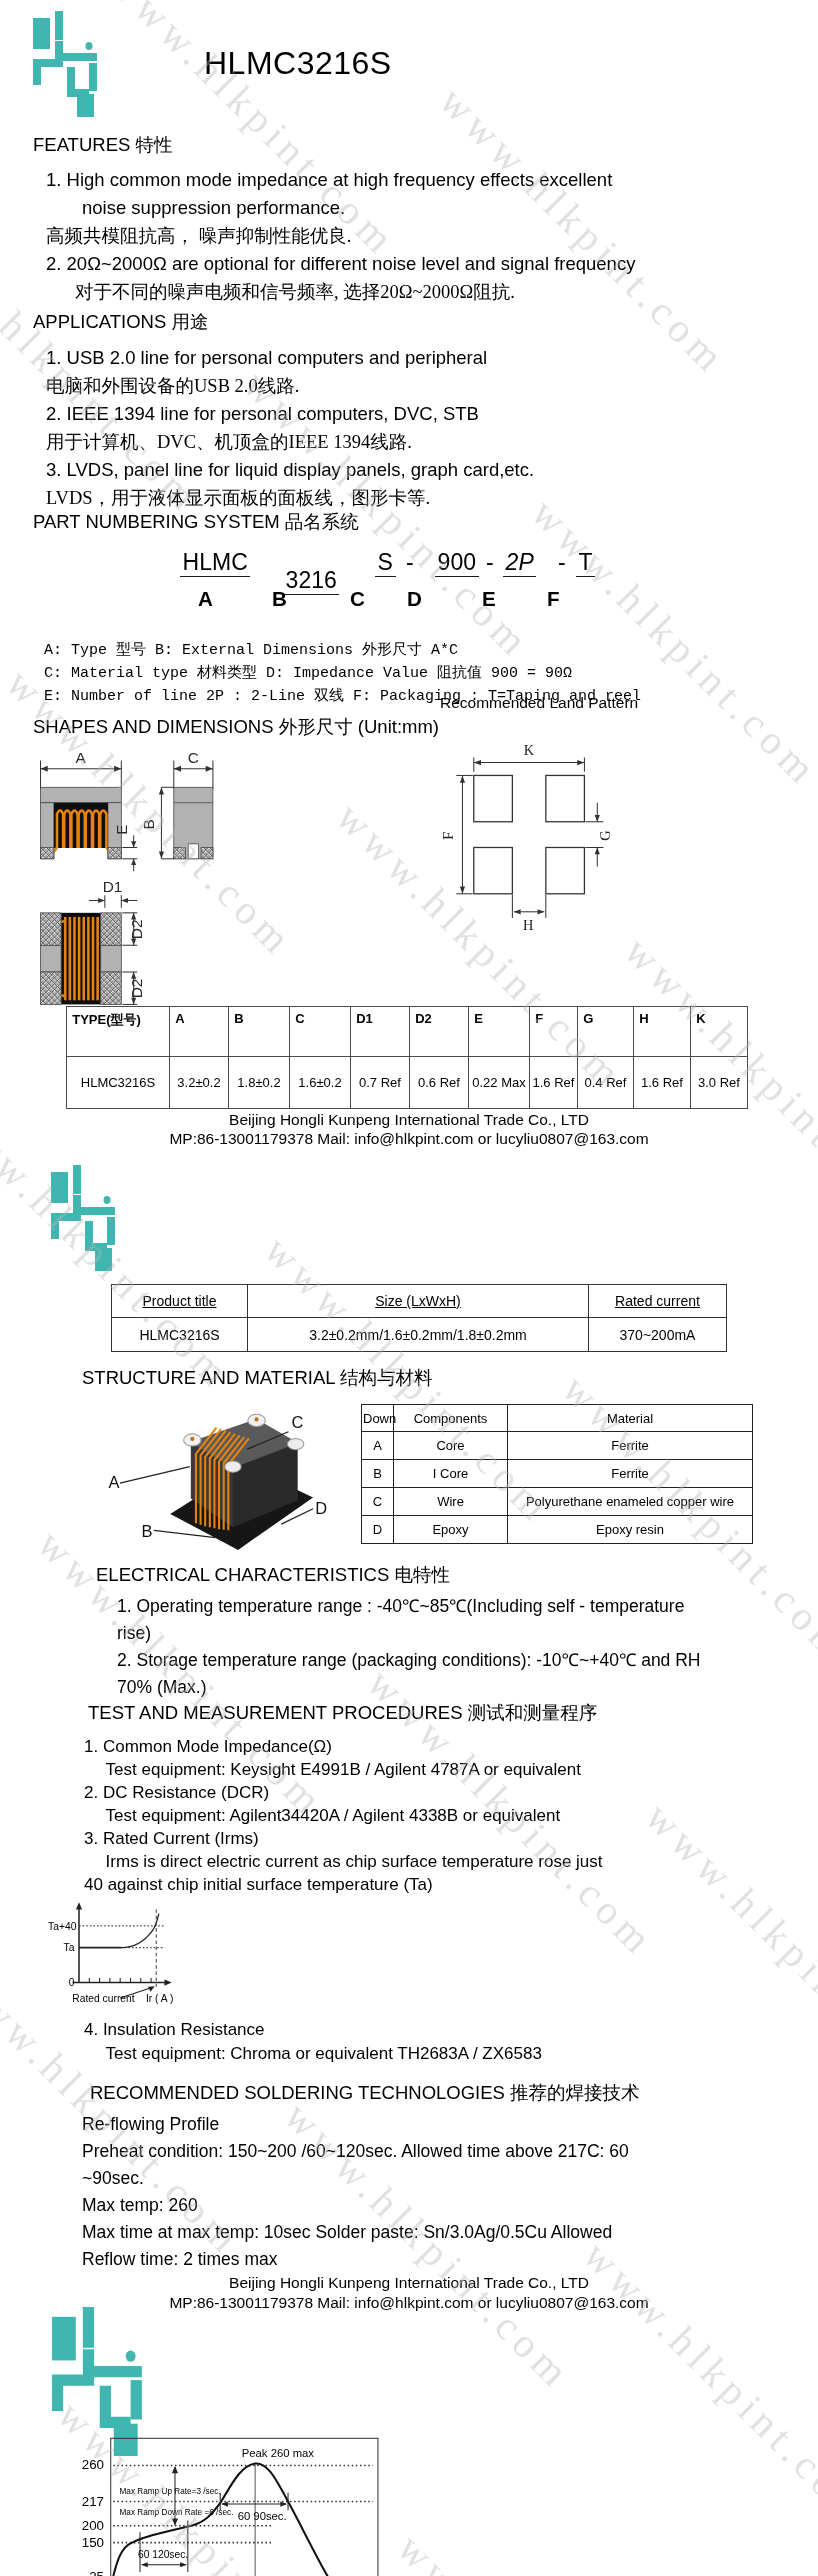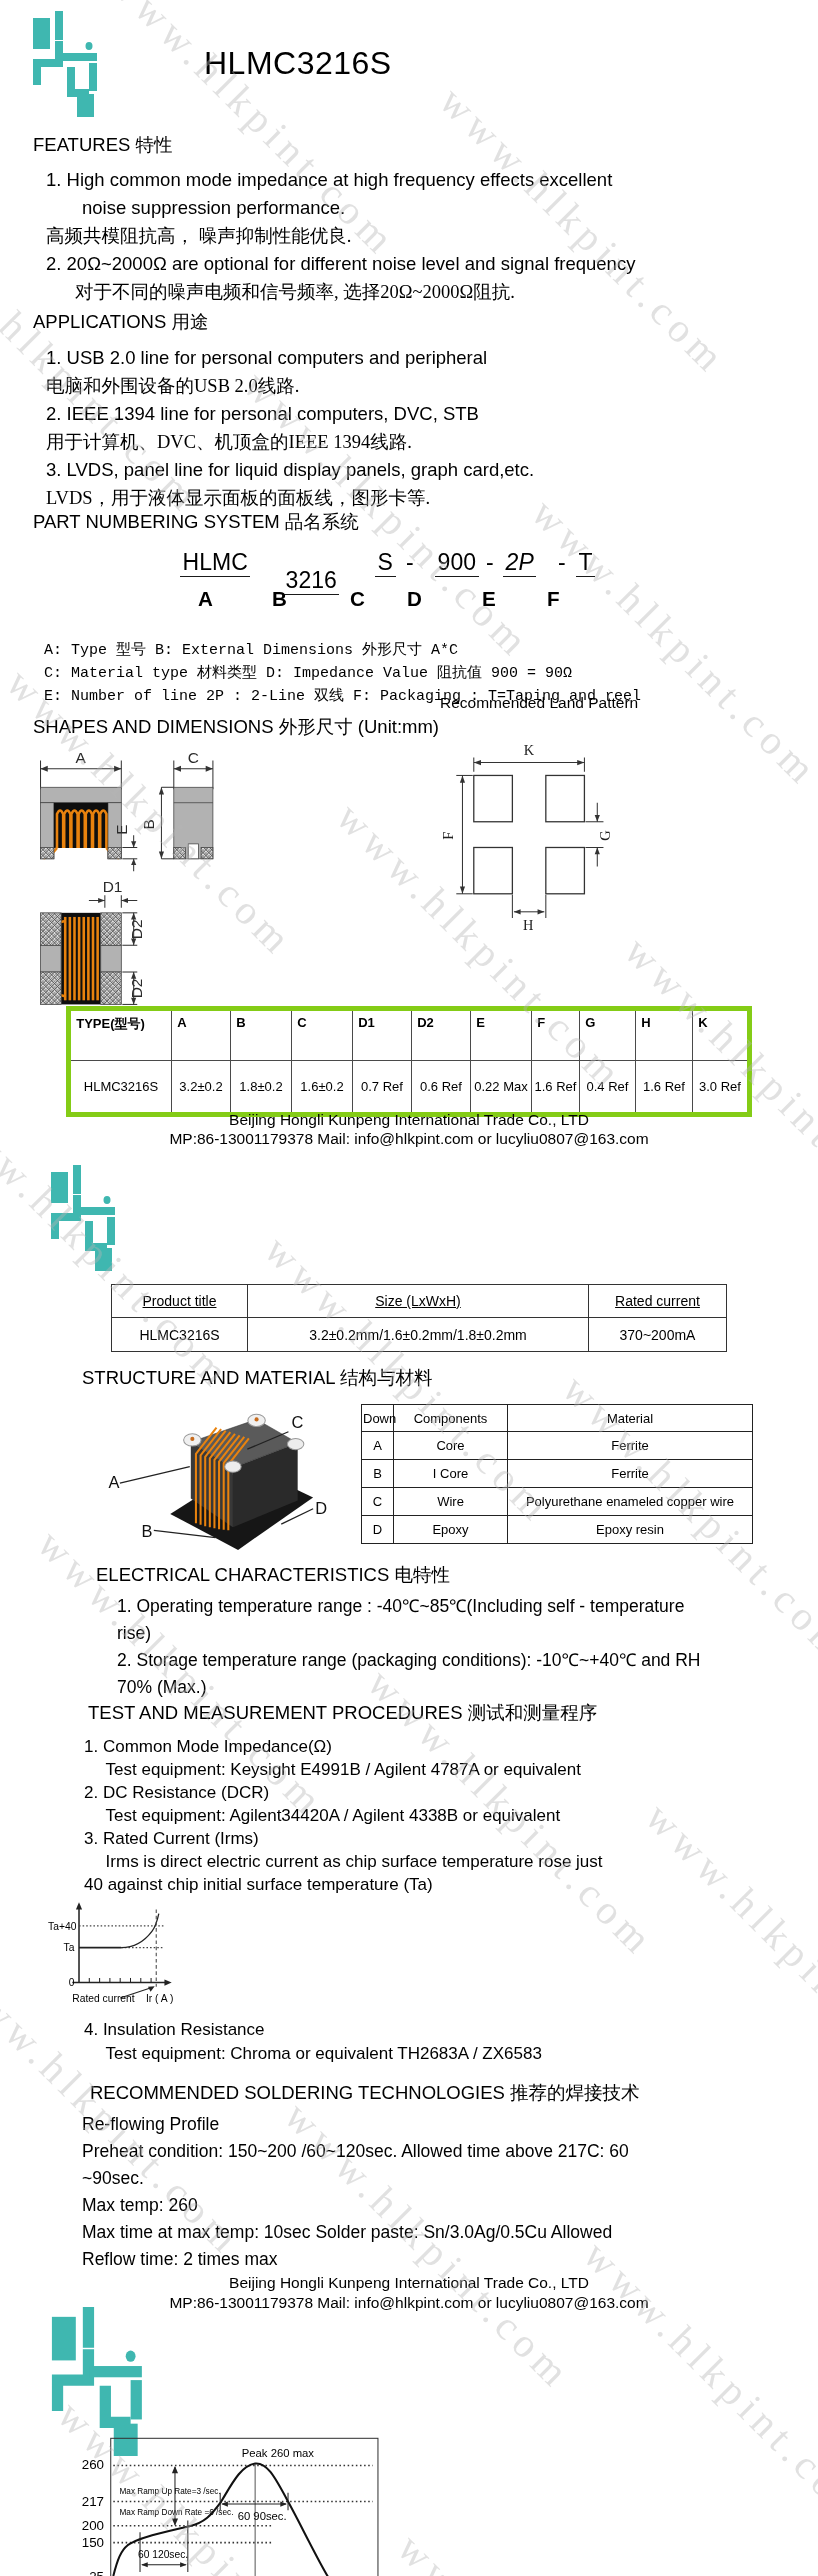--- a/index.html
+++ b/index.html
@@ -21,21 +21,21 @@
   .wm{position:absolute;font-family:"Liberation Serif",serif;font-size:41px;letter-spacing:6.2px;
       color:#b5b5b5;opacity:.4;transform:rotate(45deg);transform-origin:0 0;white-space:nowrap;
       z-index:5;pointer-events:none;}
   .seg{position:absolute;font-size:23px;border-bottom:1.5px solid #1a1a1a;padding:0 2.6px;}
   .nseg{position:absolute;font-size:23px;}
   .pletter{position:absolute;font-size:20.6px;font-weight:bold;}
   table{border-collapse:collapse;background:transparent;}
   
   .dimtbl{table-layout:fixed;font-size:13px;}
   .dimtbl th,.dimtbl td{border:0.5px solid #4a4a4a;}
-  .dimtbl{border:5px solid #84cc16;}
+  .dimtbl{border:1px solid #84cc16;}
   .dimtbl th{text-align:left;vertical-align:top;padding:4.1px 0 0 5.2px;font-weight:bold;height:45px;}
   .dimtbl td{text-align:center;vertical-align:middle;height:49px;}
   
   .prodtbl{table-layout:fixed;font-size:14px;border:1.5px solid #333;}
   .prodtbl th,.prodtbl td{border:1px solid #333;text-align:center;vertical-align:middle;font-weight:normal;}
   .prodtbl th{height:30px;text-decoration:underline;} .prodtbl td{height:31px;}
   
   .structbl{table-layout:fixed;font-size:13px;border:1.5px solid #222;}
   .structbl th,.structbl td{border:1px solid #222;text-align:center;vertical-align:middle;font-weight:normal;}
   .structbl th{height:24px;} .structbl td{height:25px;}

